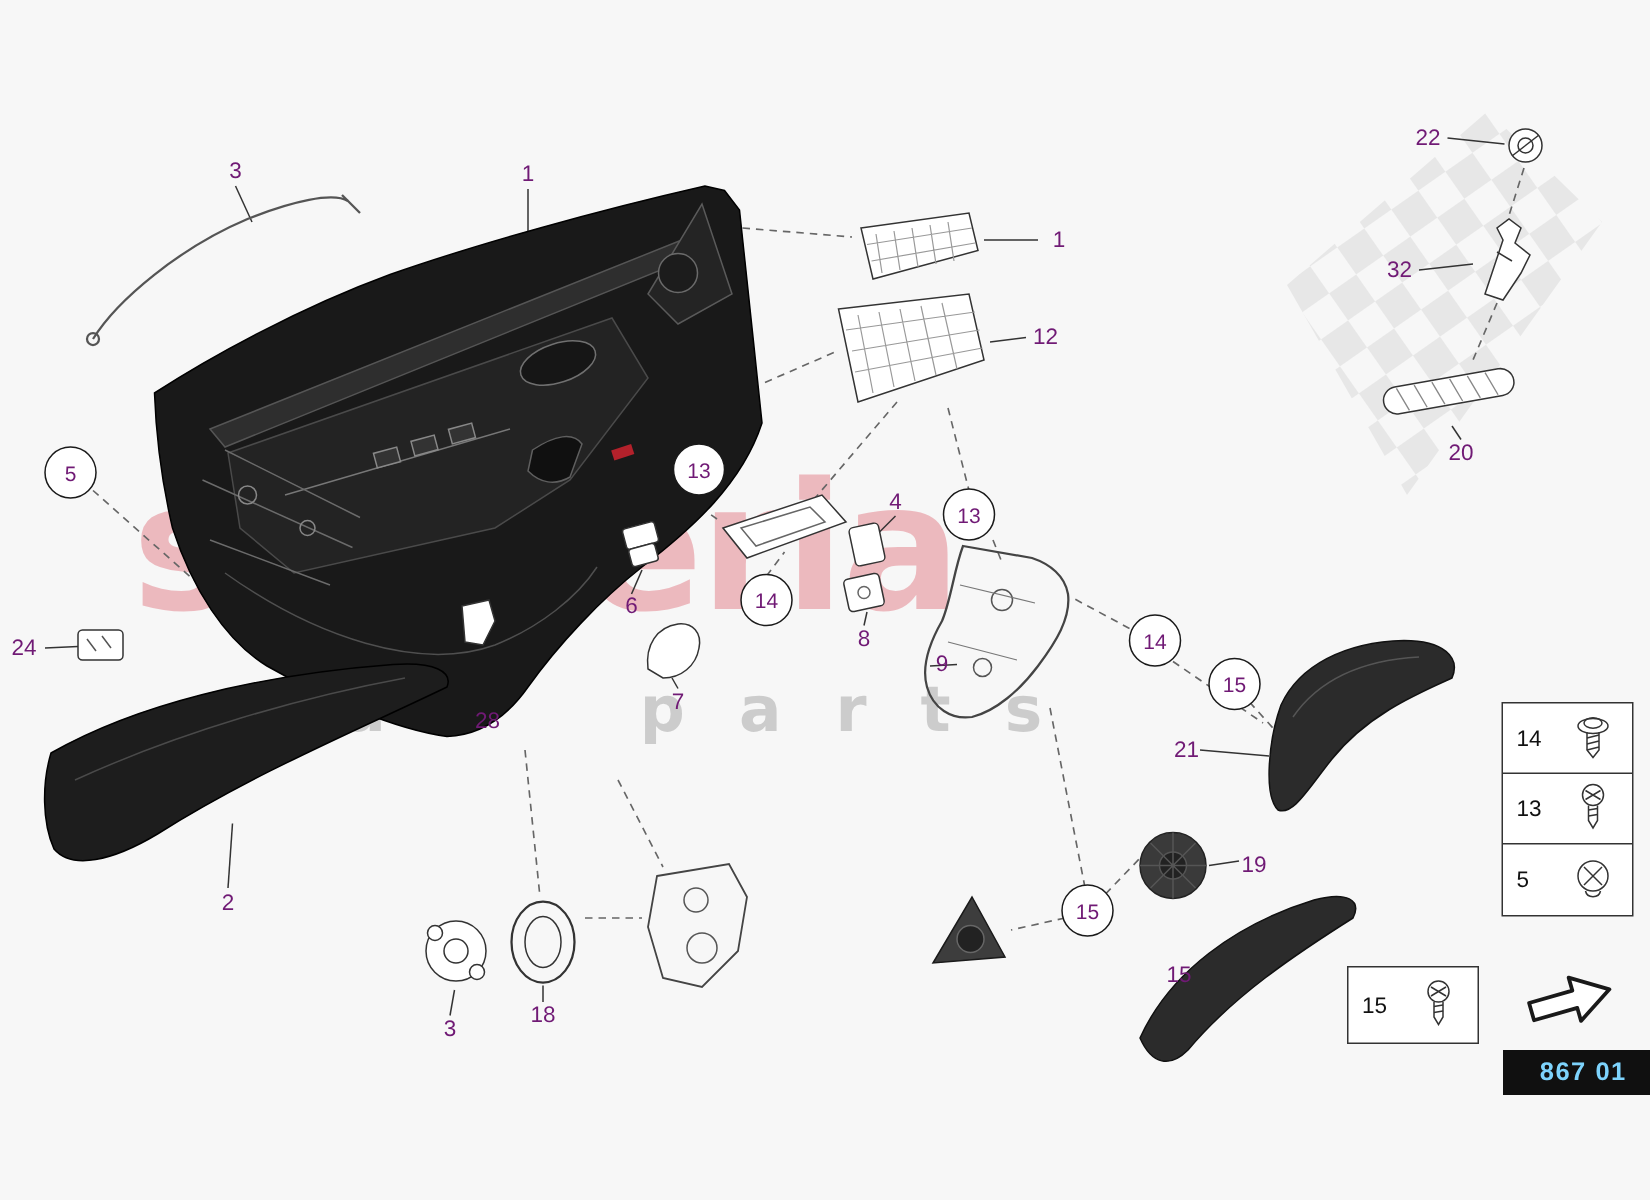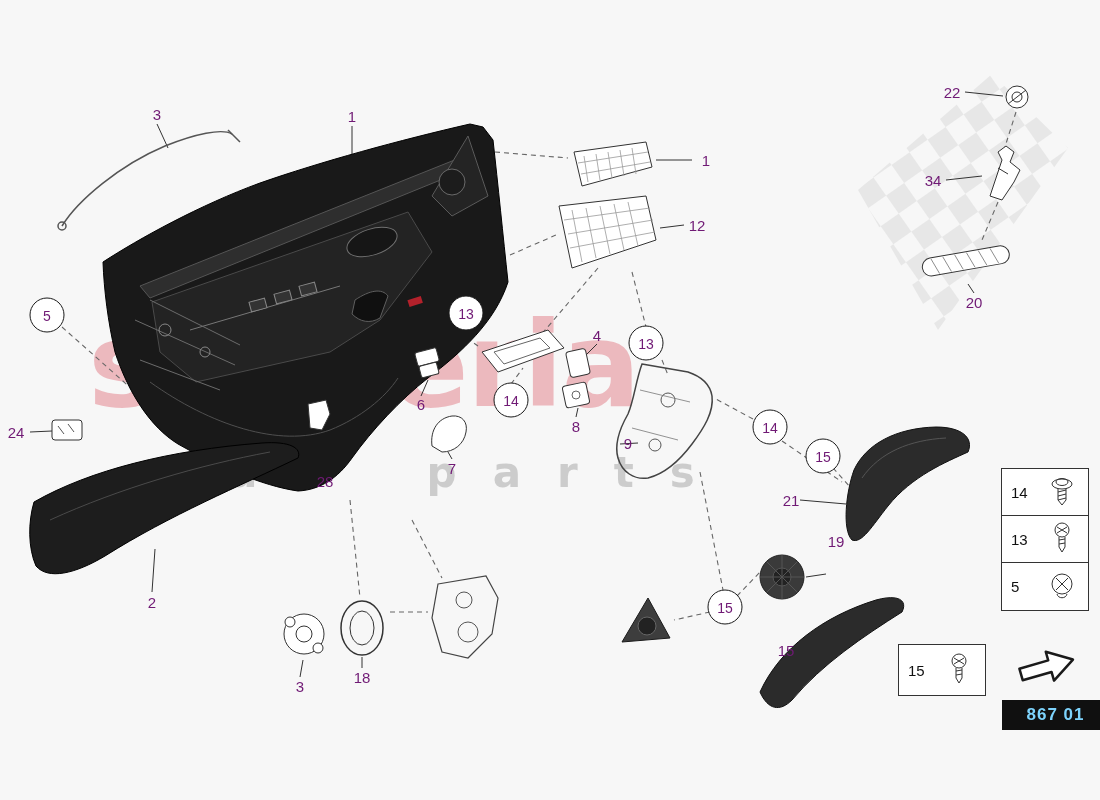--- a/index.html
+++ b/index.html
@@ -246,40 +246,40 @@
     <g fill="none" stroke="#444">
       <path d="M438,584 L486,576 L498,598 L492,634 L468,658 L442,652 L432,618 Z" stroke-width="1.2"></path>
       <circle cx="464" cy="600" r="8" stroke="#555"></circle>
       <circle cx="468" cy="632" r="10" stroke="#555"></circle>
     </g>
   </svg>
 
   <div class="callout" style="left:157px;top:114px">3</div>
   <div class="callout" style="left:352px;top:116px">1</div>
   <div class="callout" style="left:952px;top:92px">22</div>
-  <div class="callout" style="left:933px;top:180px">34</div>
+  <div class="callout" style="left:933px;top:180px">32</div>
   <div class="callout" style="left:706px;top:160px">1</div>
   <div class="callout" style="left:697px;top:225px">12</div>
   <div class="callout" style="left:974px;top:302px">20</div>
   <div class="callout circled" style="left:47px;top:315px">5</div>
   <div class="callout circled" style="left:466px;top:313px">13</div>
   <div class="callout circled" style="left:646px;top:343px">13</div>
   <div class="callout" style="left:597px;top:335px">4</div>
   <div class="callout" style="left:421px;top:404px">6</div>
   <div class="callout circled" style="left:511px;top:400px">14</div>
   <div class="callout" style="left:576px;top:426px">8</div>
   <div class="callout" style="left:16px;top:432px">24</div>
   <div class="callout" style="left:628px;top:443px">9</div>
   <div class="callout circled" style="left:770px;top:427px">14</div>
   <div class="callout circled" style="left:823px;top:456px">15</div>
   <div class="callout" style="left:452px;top:468px">7</div>
   <div class="callout" style="left:325px;top:481px">28</div>
   <div class="callout" style="left:791px;top:500px">21</div>
   <div class="callout" style="left:152px;top:602px">2</div>
-  <div class="callout" style="left:836px;top:541px">19</div>
+  <div class="callout" style="left:836px;top:577px">19</div>
   <div class="callout circled" style="left:725px;top:607px">15</div>
   <div class="callout" style="left:786px;top:650px">15</div>
   <div class="callout" style="left:300px;top:686px">3</div>
   <div class="callout" style="left:362px;top:677px">18</div>
 
   <div class="legend-stack">
     <div class="legend-box">
       <span class="legend-num">14</span>
       <svg width="34" height="36" viewBox="0 0 34 36" fill="none" stroke="#333">
         <ellipse cx="17" cy="10" rx="10" ry="5"></ellipse>

